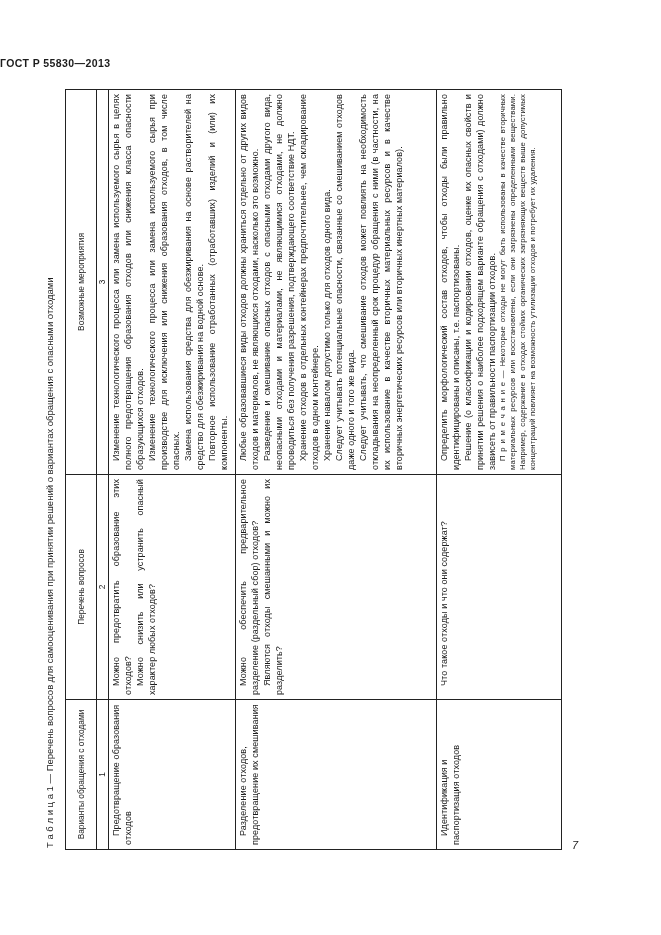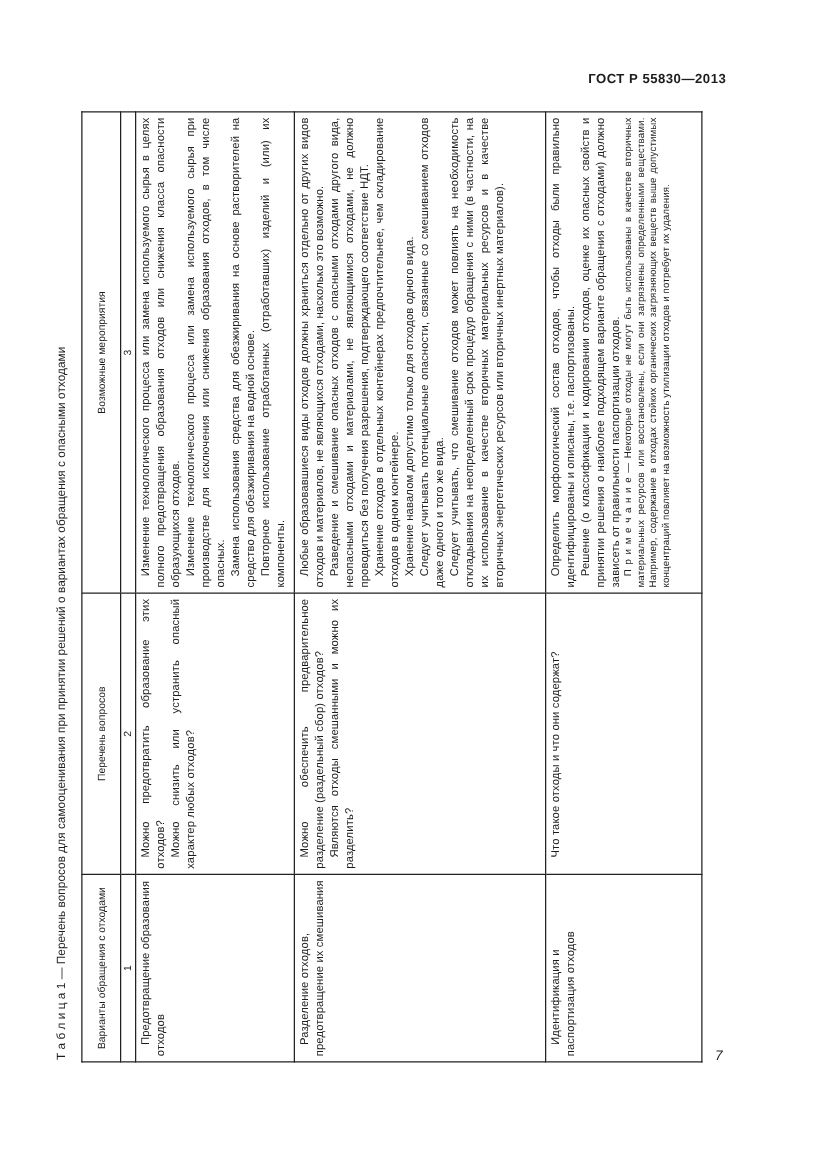--- a/index.html
+++ b/index.html
@@ -7,21 +7,21 @@
     width:661px; height:935px;
     background:#ffffff;
     position:relative;
     overflow:hidden;
     font-family:"Liberation Sans", sans-serif;
     color:#1c1c1c;
     -webkit-font-smoothing:antialiased;
   }
   .doc-header {
     position:absolute; top:57px; left:0; width:581px;
-    text-align:right;
+    text-align:left;
     font-size:10.5px; font-weight:bold; letter-spacing:0.4px;
   }
   .page-number {
     position:absolute; top:839px; left:572px;
     font-size:11px; font-style:italic;
   }
   .rotated-block {
     position:absolute; left:38px; top:850px;
     width:760px; height:525px;
     transform:rotate(-90deg);

